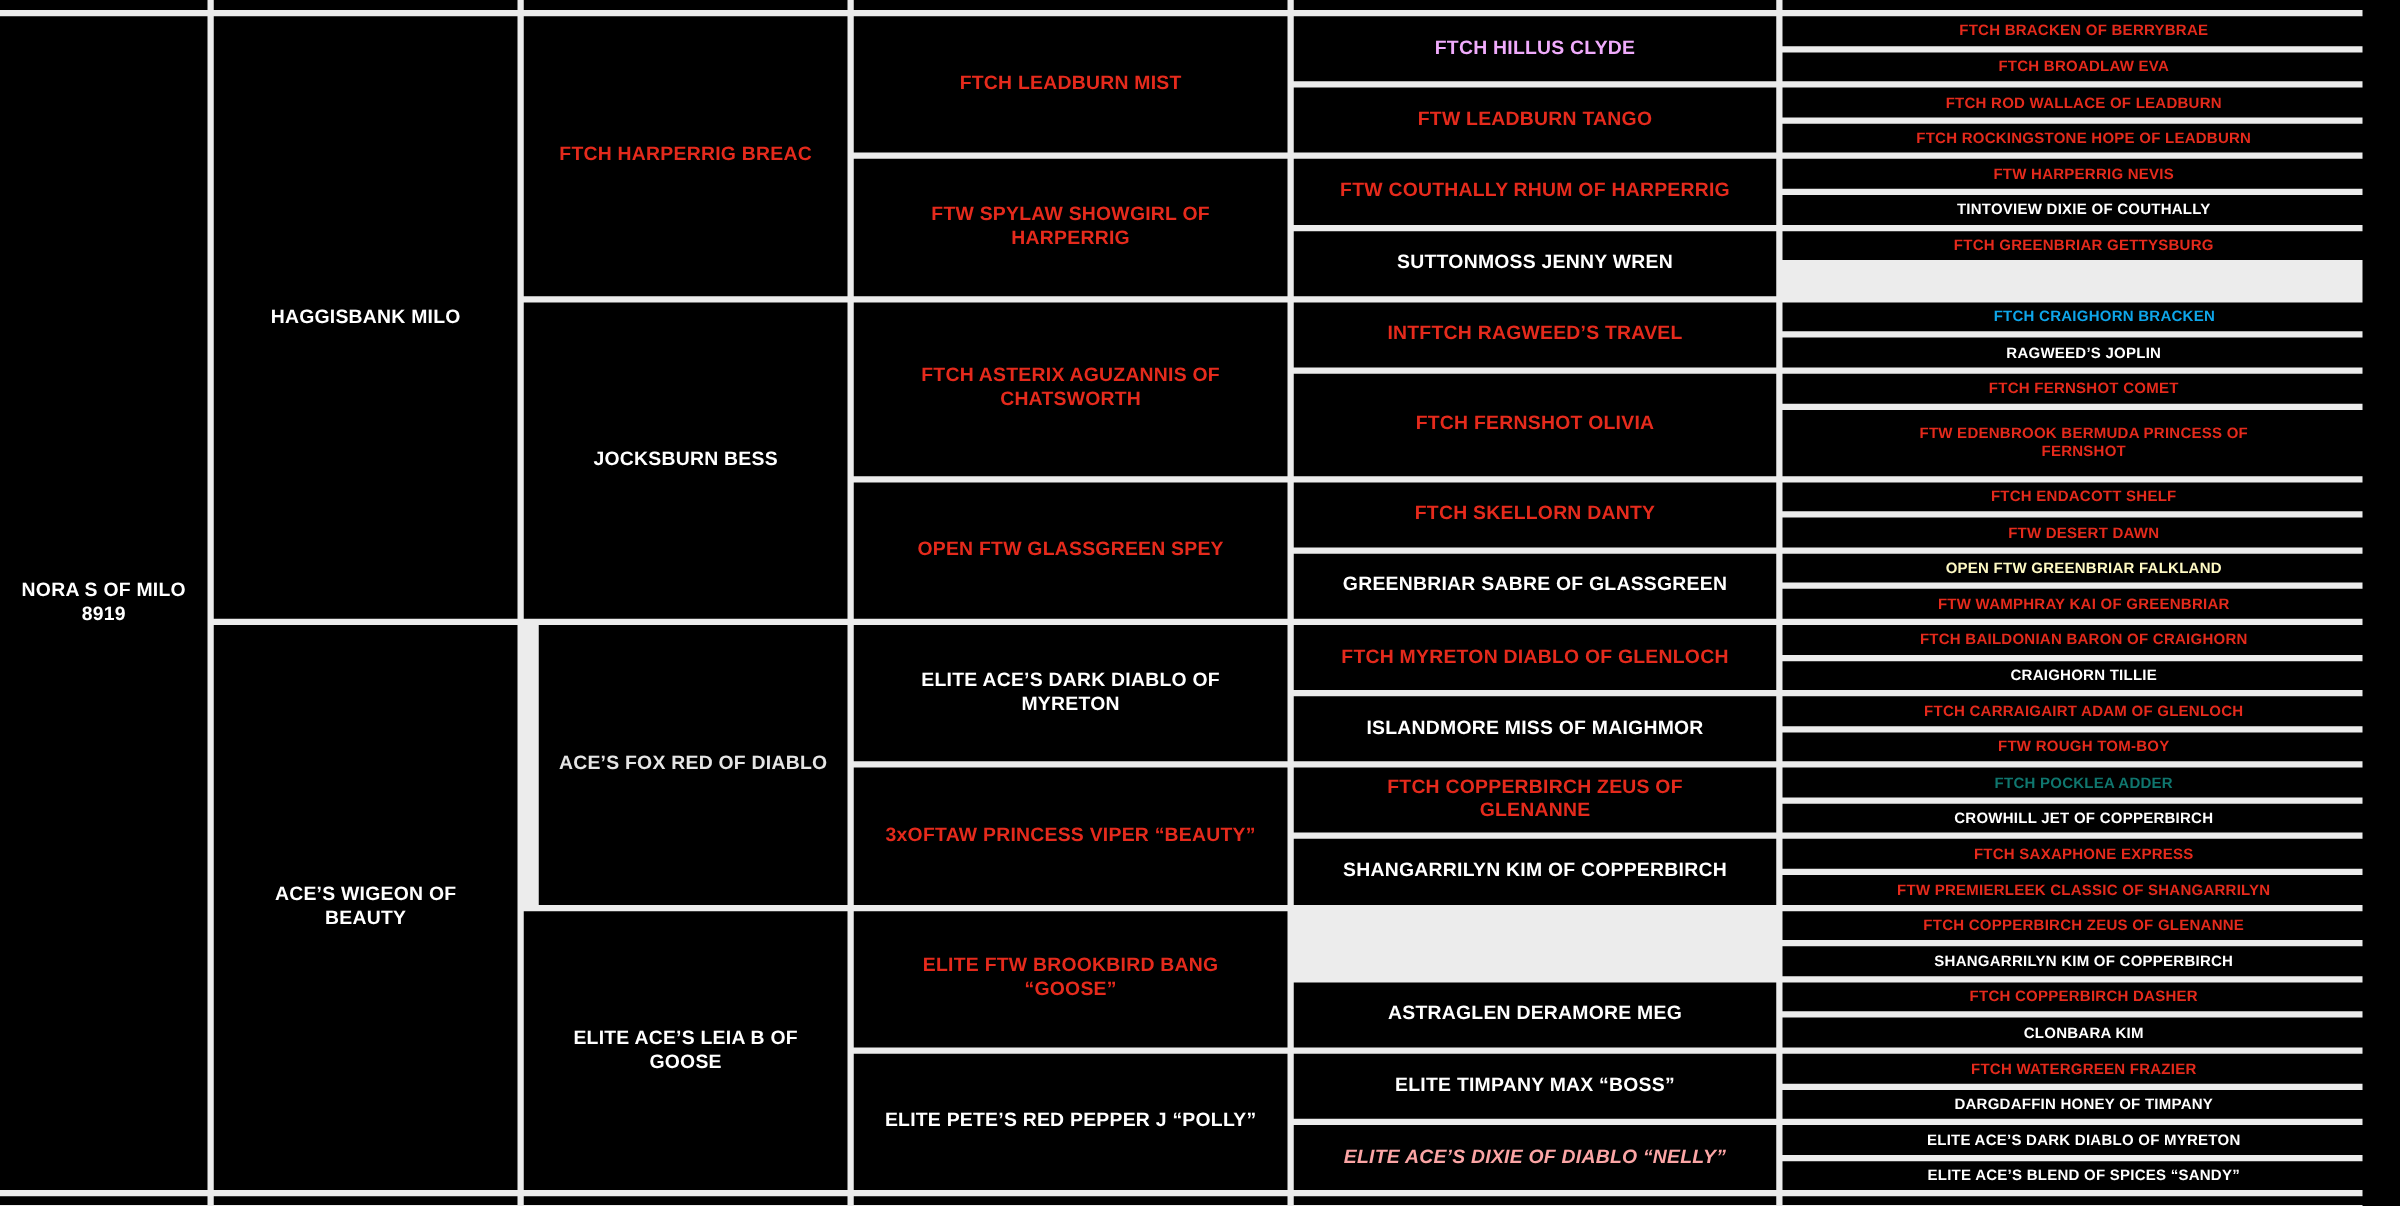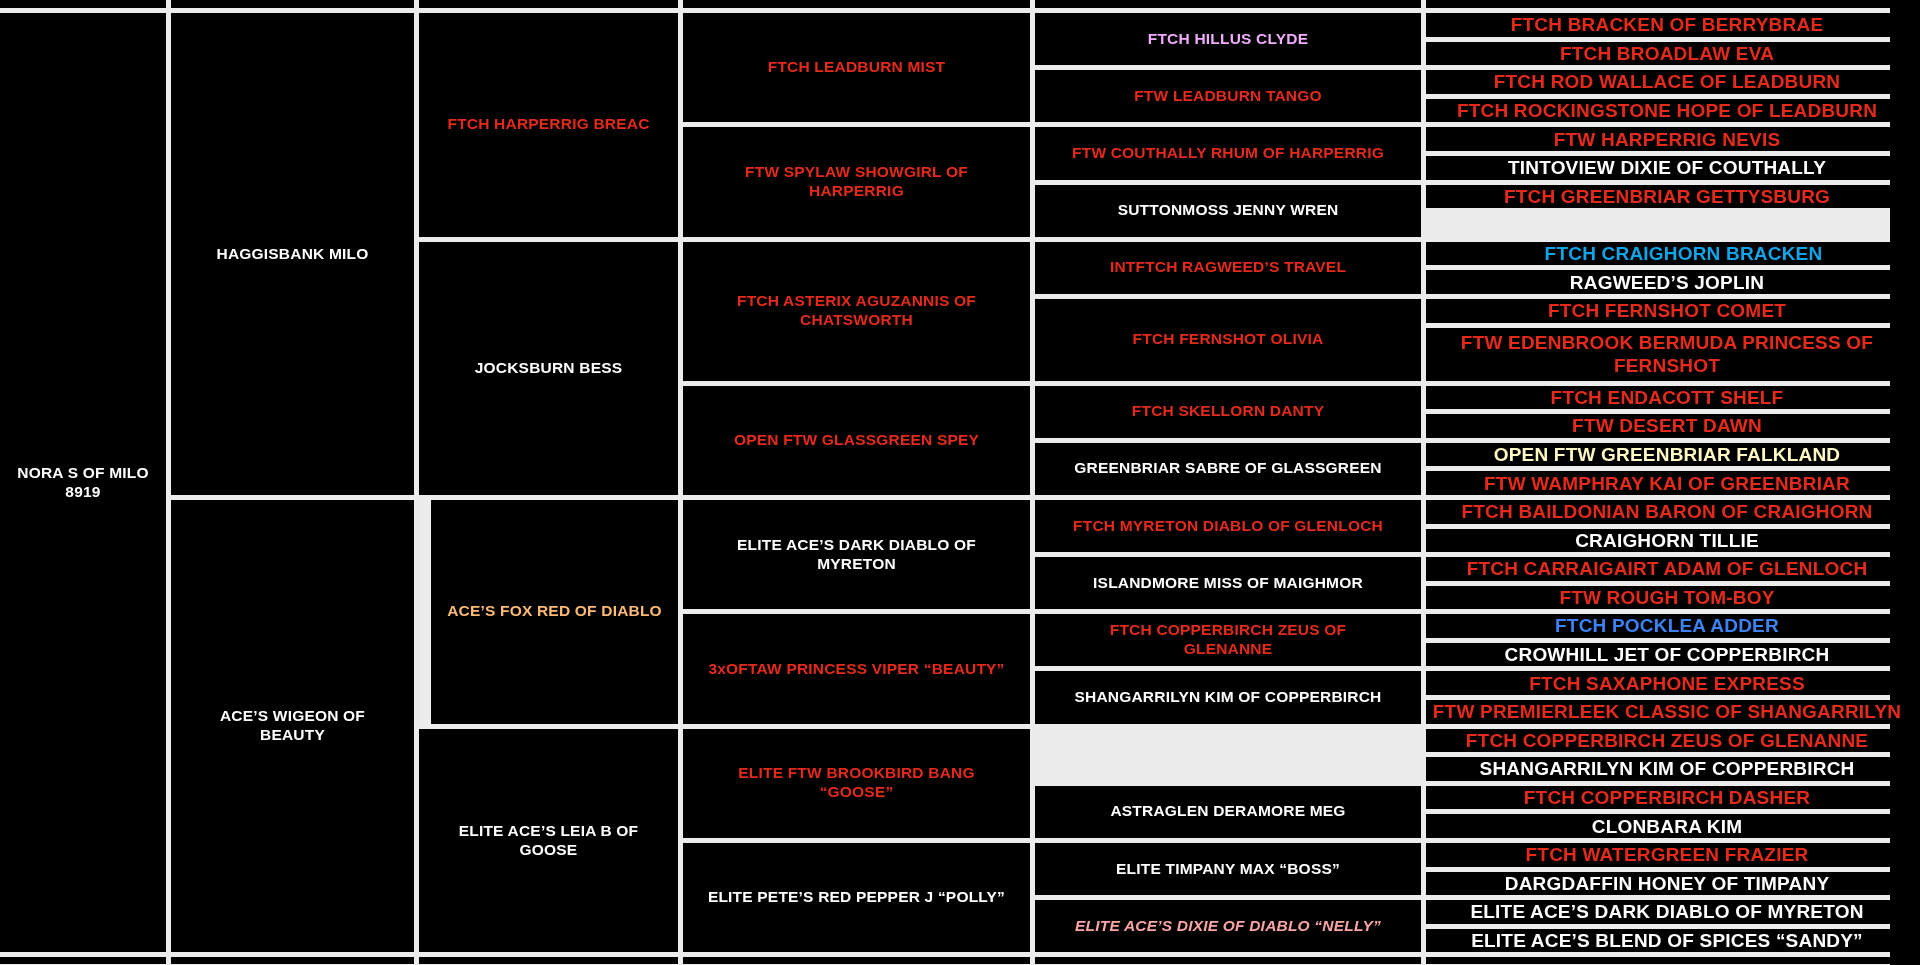--- a/index.html
+++ b/index.html
@@ -28,21 +28,21 @@
     align-items: center;
     justify-content: center;
     text-align: center;
     white-space: pre-line;
     line-height: 1.22;
     letter-spacing: 0.2px;
     font-size: 15.5px;
     padding: 0 8px;
     overflow: hidden;
   }
-  .cell.g6 { font-size: 19px; padding: 0 6px; }
+  .cell.g6 { font-size: 12px; padding: 0 6px; }
   .cell.filler { padding: 0; }
 </style>
 </head>
 <body>
 
 <div class="pedigree">
 
   <div class="cell filler" style="grid-area:1/1/2/2"></div>
   <div class="cell filler" style="grid-area:1/2/2/3"></div>
   <div class="cell filler" style="grid-area:1/3/2/4"></div>
@@ -54,21 +54,21 @@
 
   <div class="cell g1" style="grid-area: 2 / 1 / 34 / 2; color: rgb(255, 255, 255);">NORA S OF MILO
 8919</div>
 
   <div class="cell g2" style="grid-area: 2 / 2 / 18 / 3; color: rgb(255, 255, 255);">HAGGISBANK MILO</div>
   <div class="cell g2" style="grid-area: 18 / 2 / 34 / 3; color: rgb(255, 255, 255);">ACE’S WIGEON OF
 BEAUTY</div>
 
   <div class="cell g3" style="grid-area: 2 / 3 / 10 / 4; color: rgb(229, 42, 28);">FTCH HARPERRIG BREAC</div>
   <div class="cell g3" style="grid-area: 10 / 3 / 18 / 4; color: rgb(255, 255, 255);">JOCKSBURN BESS</div>
-  <div class="cell g3" style="grid-area: 18 / 3 / 26 / 4; color: #fdba74; margin-left: 12px;">ACE’S FOX RED OF DIABLO</div>
+  <div class="cell g3" style="grid-area: 18 / 3 / 26 / 4; color: #e5e5e5; margin-left: 12px;">ACE’S FOX RED OF DIABLO</div>
   <div class="cell g3" style="grid-area: 26 / 3 / 34 / 4; color: rgb(255, 255, 255);">ELITE ACE’S LEIA B OF
 GOOSE</div>
 
   <div class="cell g4" style="grid-area: 2 / 4 / 6 / 5; color: rgb(229, 42, 28);">FTCH LEADBURN MIST</div>
   <div class="cell g4" style="grid-area: 6 / 4 / 10 / 5; color: rgb(229, 42, 28);">FTW SPYLAW SHOWGIRL OF
 HARPERRIG</div>
   <div class="cell g4" style="grid-area: 10 / 4 / 14 / 5; color: rgb(229, 42, 28);">FTCH ASTERIX AGUZANNIS OF
 CHATSWORTH</div>
   <div class="cell g4" style="grid-area: 14 / 4 / 18 / 5; color: rgb(229, 42, 28);">OPEN FTW GLASSGREEN SPEY</div>
   <div class="cell g4" style="grid-area: 18 / 4 / 22 / 5; color: rgb(255, 255, 255);">ELITE ACE’S DARK DIABLO OF
@@ -108,21 +108,21 @@
   <div class="cell g6" style="grid-area: 13 / 6 / 14 / 7; color: rgb(229, 42, 28);">FTW EDENBROOK BERMUDA PRINCESS OF
 FERNSHOT</div>
   <div class="cell g6" style="grid-area: 14 / 6 / 15 / 7; color: rgb(229, 42, 28);">FTCH ENDACOTT SHELF</div>
   <div class="cell g6" style="grid-area: 15 / 6 / 16 / 7; color: rgb(229, 42, 28);">FTW DESERT DAWN</div>
   <div class="cell g6" style="grid-area: 16 / 6 / 17 / 7; color: #fef9c3;">OPEN FTW GREENBRIAR FALKLAND</div>
   <div class="cell g6" style="grid-area: 17 / 6 / 18 / 7; color: rgb(229, 42, 28);">FTW WAMPHRAY KAI OF GREENBRIAR</div>
   <div class="cell g6" style="grid-area: 18 / 6 / 19 / 7; color: rgb(229, 42, 28);">FTCH BAILDONIAN BARON OF CRAIGHORN</div>
   <div class="cell g6" style="grid-area: 19 / 6 / 20 / 7; color: rgb(255, 255, 255);">CRAIGHORN TILLIE</div>
   <div class="cell g6" style="grid-area: 20 / 6 / 21 / 7; color: rgb(229, 42, 28);">FTCH CARRAIGAIRT ADAM OF GLENLOCH</div>
   <div class="cell g6" style="grid-area: 21 / 6 / 22 / 7; color: rgb(229, 42, 28);">FTW ROUGH TOM-BOY</div>
-  <div class="cell g6" style="grid-area: 22 / 6 / 23 / 7; color: #3b82f6;">FTCH POCKLEA ADDER</div>
+  <div class="cell g6" style="grid-area: 22 / 6 / 23 / 7; color: #0f766e;">FTCH POCKLEA ADDER</div>
   <div class="cell g6" style="grid-area: 23 / 6 / 24 / 7; color: rgb(255, 255, 255);">CROWHILL JET OF COPPERBIRCH</div>
   <div class="cell g6" style="grid-area: 24 / 6 / 25 / 7; color: rgb(229, 42, 28);">FTCH SAXAPHONE EXPRESS</div>
   <div class="cell g6" style="grid-area: 25 / 6 / 26 / 7; color: rgb(229, 42, 28);">FTW PREMIERLEEK CLASSIC OF SHANGARRILYN</div>
   <div class="cell g6" style="grid-area: 26 / 6 / 27 / 7; color: rgb(229, 42, 28);">FTCH COPPERBIRCH ZEUS OF GLENANNE</div>
   <div class="cell g6" style="grid-area: 27 / 6 / 28 / 7; color: rgb(255, 255, 255);">SHANGARRILYN KIM OF COPPERBIRCH</div>
   <div class="cell g6" style="grid-area: 28 / 6 / 29 / 7; color: rgb(229, 42, 28);">FTCH COPPERBIRCH DASHER</div>
   <div class="cell g6" style="grid-area: 29 / 6 / 30 / 7; color: rgb(255, 255, 255);">CLONBARA KIM</div>
   <div class="cell g6" style="grid-area: 30 / 6 / 31 / 7; color: rgb(229, 42, 28);">FTCH WATERGREEN FRAZIER</div>
   <div class="cell g6" style="grid-area: 31 / 6 / 32 / 7; color: rgb(255, 255, 255);">DARGDAFFIN HONEY OF TIMPANY</div>
   <div class="cell g6" style="grid-area: 32 / 6 / 33 / 7; color: rgb(255, 255, 255);">ELITE ACE’S DARK DIABLO OF MYRETON</div>

